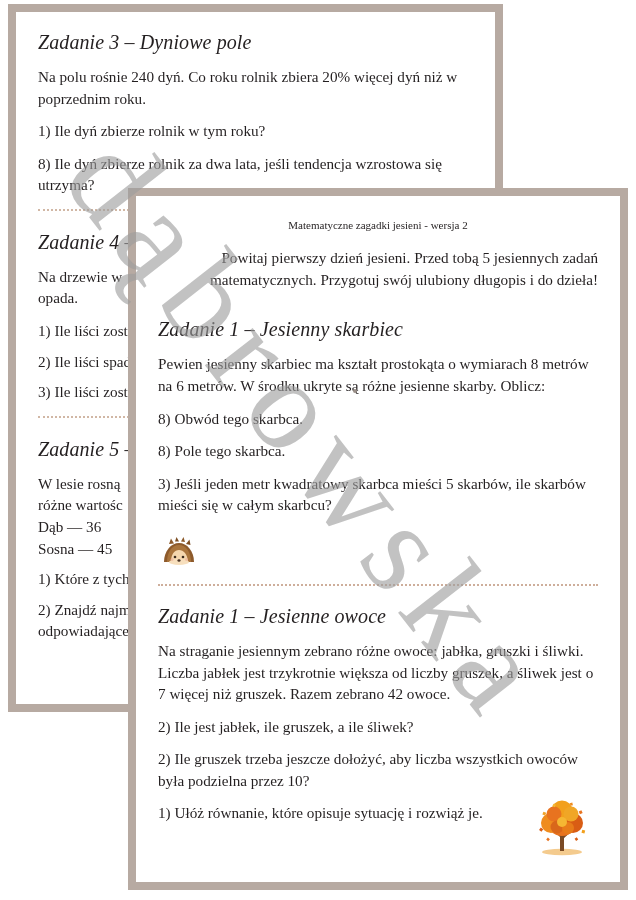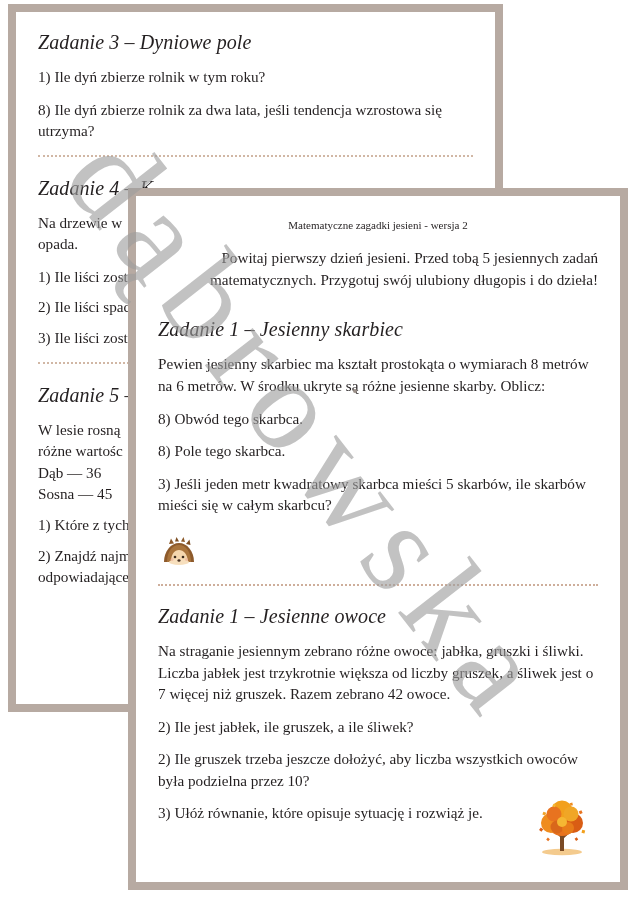--- a/index.html
+++ b/index.html
@@ -132,20 +132,21 @@
   }
 </style>
 </head>
 <body>
 
 <div class="sheet" id="back-sheet">
   <div class="page-inner">
 
     <div>
       <div class="task-title">Zadanie 3 – Dyniowe pole</div>
+      <p class="para">Na polu rośnie 240 dyń. Co roku rolnik zbiera 20% więcej dyń niż w poprzednim roku.</p>
       <p class="para">1) Ile dyń zbierze rolnik w tym roku?</p>
       <p class="para">8) Ile dyń zbierze rolnik za dwa lata, jeśli tendencja wzrostowa się utrzyma?</p>
     </div>
 
     <div class="sep sep-back"></div>
 
     <div>
       <div class="task-title">Zadanie 4 – K</div>
       <p class="para nowrap-block">Na drzewie w
 opada.</p>
@@ -205,21 +206,21 @@
     </div>
 
     <div class="sep"></div>
     <div class="dot-speck" style="left:217px; top:193px;"></div>
 
     <div>
       <div class="task-title">Zadanie 1 – Jesienne owoce</div>
       <p class="para">Na straganie jesiennym zebrano różne owoce: jabłka, gruszki i śliwki. Liczba jabłek jest trzykrotnie większa od liczby gruszek, a śliwek jest o 7 więcej niż gruszek. Razem zebrano 42 owoce.</p>
       <p class="para">2) Ile jest jabłek, ile gruszek, a ile śliwek?</p>
       <p class="para">2) Ile gruszek trzeba jeszcze dołożyć, aby liczba wszystkich owoców była podzielna przez 10?</p>
-      <p class="para">3) Ułóż równanie, które opisuje sytuację i rozwiąż je.</p>
+      <p class="para">1) Ułóż równanie, które opisuje sytuację i rozwiąż je.</p>
     </div>
 
     <span class="icon-art">
       <svg class="tree-icon" viewBox="0 0 64 64" xmlns="http://www.w3.org/2000/svg" aria-hidden="true">
         <g>
           <ellipse cx="32" cy="54" rx="20" ry="3.2" fill="#f2c27a" opacity=".85"></ellipse>
           <path d="M30 30 L30 53 L34 53 L34 30 Z" fill="#7a4a24"></path>
           <path d="M31 40 L22 31 L24 30 L31 37 Z" fill="#7a4a24"></path>
           <path d="M33 38 L42 29 L44 31 L33 41 Z" fill="#7a4a24"></path>
           <circle cx="32" cy="22" r="16" fill="#e8731f"></circle>

